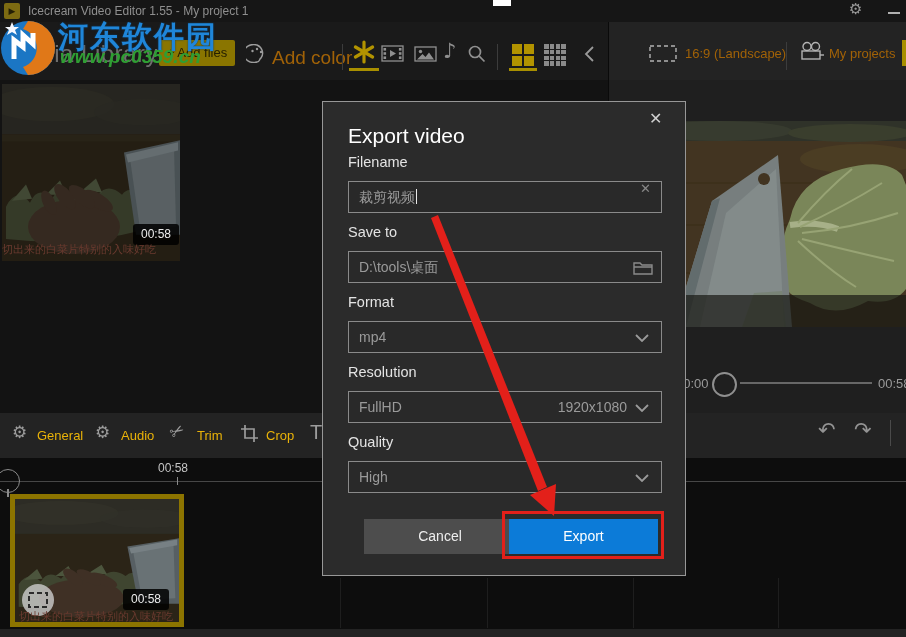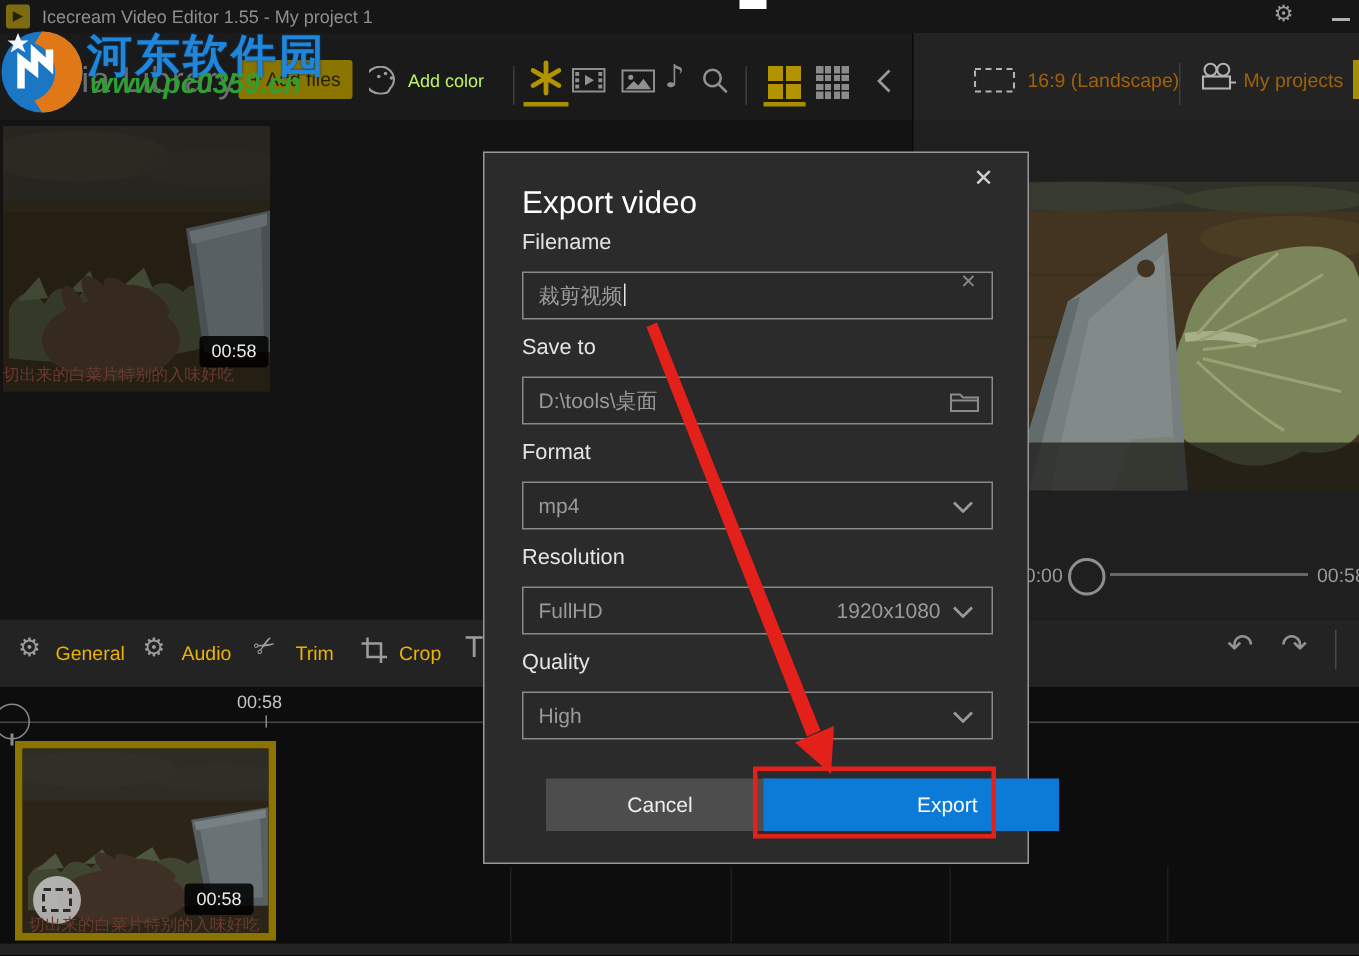--- a/index.html
+++ b/index.html
@@ -16,21 +16,21 @@
   .artifact{left:493px;top:0;width:18px;height:6px;background:#ffffff;}
   .tb-gear{left:849px;top:2px;font-size:15px;color:#9a9a9a;}
   .tb-min{left:888px;top:12px;width:12px;height:2px;background:#b0b0b0;}
 
   
   .header-left{left:0;top:22px;width:608px;height:58px;background:#1a1a1a;}
   .header-right{left:608px;top:22px;width:298px;height:58px;background:#232323;border-left:1px solid #0a0a0a;}
   .page-title{left:6px;top:40px;font-size:24px;color:#6e6e6e;letter-spacing:.5px;}
   .add-files{left:159px;top:40px;width:76px;height:26px;background:#8a7500;color:#262000;
              font-size:13px;text-align:center;line-height:26px;border-radius:2px;}
-  .add-color-label{left:272px;top:47px;font-size:12px;color:#bef264;}
+  .add-color-label{left:272px;top:47px;font-size:19px;color:#a16207;}
   .vsep{width:1px;background:#3c3c3c;}
   .underline{height:3px;background:#a88f00;}
   .music{left:443px;top:41px;font-size:21px;color:#8f8f8f;}
   .chev{stroke:#9a9a9a;fill:none;stroke-width:1.8px;}
   .grid2{left:512px;top:44px;width:22px;height:22px;display:grid;grid-template-columns:10px 10px;grid-gap:2px;}
   .grid2 div{background:#b29300;width:10px;height:10px;}
   .grid4{left:544px;top:44px;width:22px;height:22px;display:grid;grid-template-columns:repeat(4,4.5px);grid-gap:1.3px;}
   .grid4 div{background:#8a8a8a;width:4.5px;height:4.5px;}
   .hdr-label{font-size:13px;color:#a16207;white-space:nowrap;}
   .yellow-sliver{left:902px;top:40px;width:4px;height:26px;background:#a88f00;}
@@ -84,21 +84,21 @@
   .dlg-close{left:326px;top:9px;font-size:16px;color:#d0d0d0;}
   .dlg-label{font-size:14.5px;color:#e3e3e3;}
   .dlg-field{left:25px;width:314px;height:32px;border:1px solid #8a8a8a;box-sizing:border-box;
              background:#292929;font-size:14px;color:#9a9a9a;line-height:30px;padding-left:10px;}
   .caret{display:inline-block;width:1px;height:15px;background:#e8e8e8;vertical-align:-2px;margin-left:1px;}
   .field-x{position:absolute;right:10px;top:0;font-size:13px;color:#888;}
   .field-detail{position:absolute;right:34px;top:0;color:#9a9a9a;}
   .dd-chev{position:absolute;right:12px;top:12px;}
   .btn{top:417px;height:35px;font-size:14px;text-align:center;line-height:35px;}
   .btn-cancel{left:25px;width:152px;background:#4d4d4d;color:#ededed;margin-left:16px;}
-  .btn-export{left:186px;width:149px;background:#0c7bd8;color:#ffffff;padding-left:48px;}
+  .btn-export{left:186px;width:149px;background:#0c7bd8;color:#ffffff;}
 
   
   .anno-rect{left:502px;top:511px;width:156px;height:42px;border:3px solid #e3201a;z-index:220;}
   .anno-arrow{left:0;top:0;width:906px;height:637px;z-index:210;pointer-events:none;}
 </style>
 </head>
 <body>
 
 <div id="app">
 

